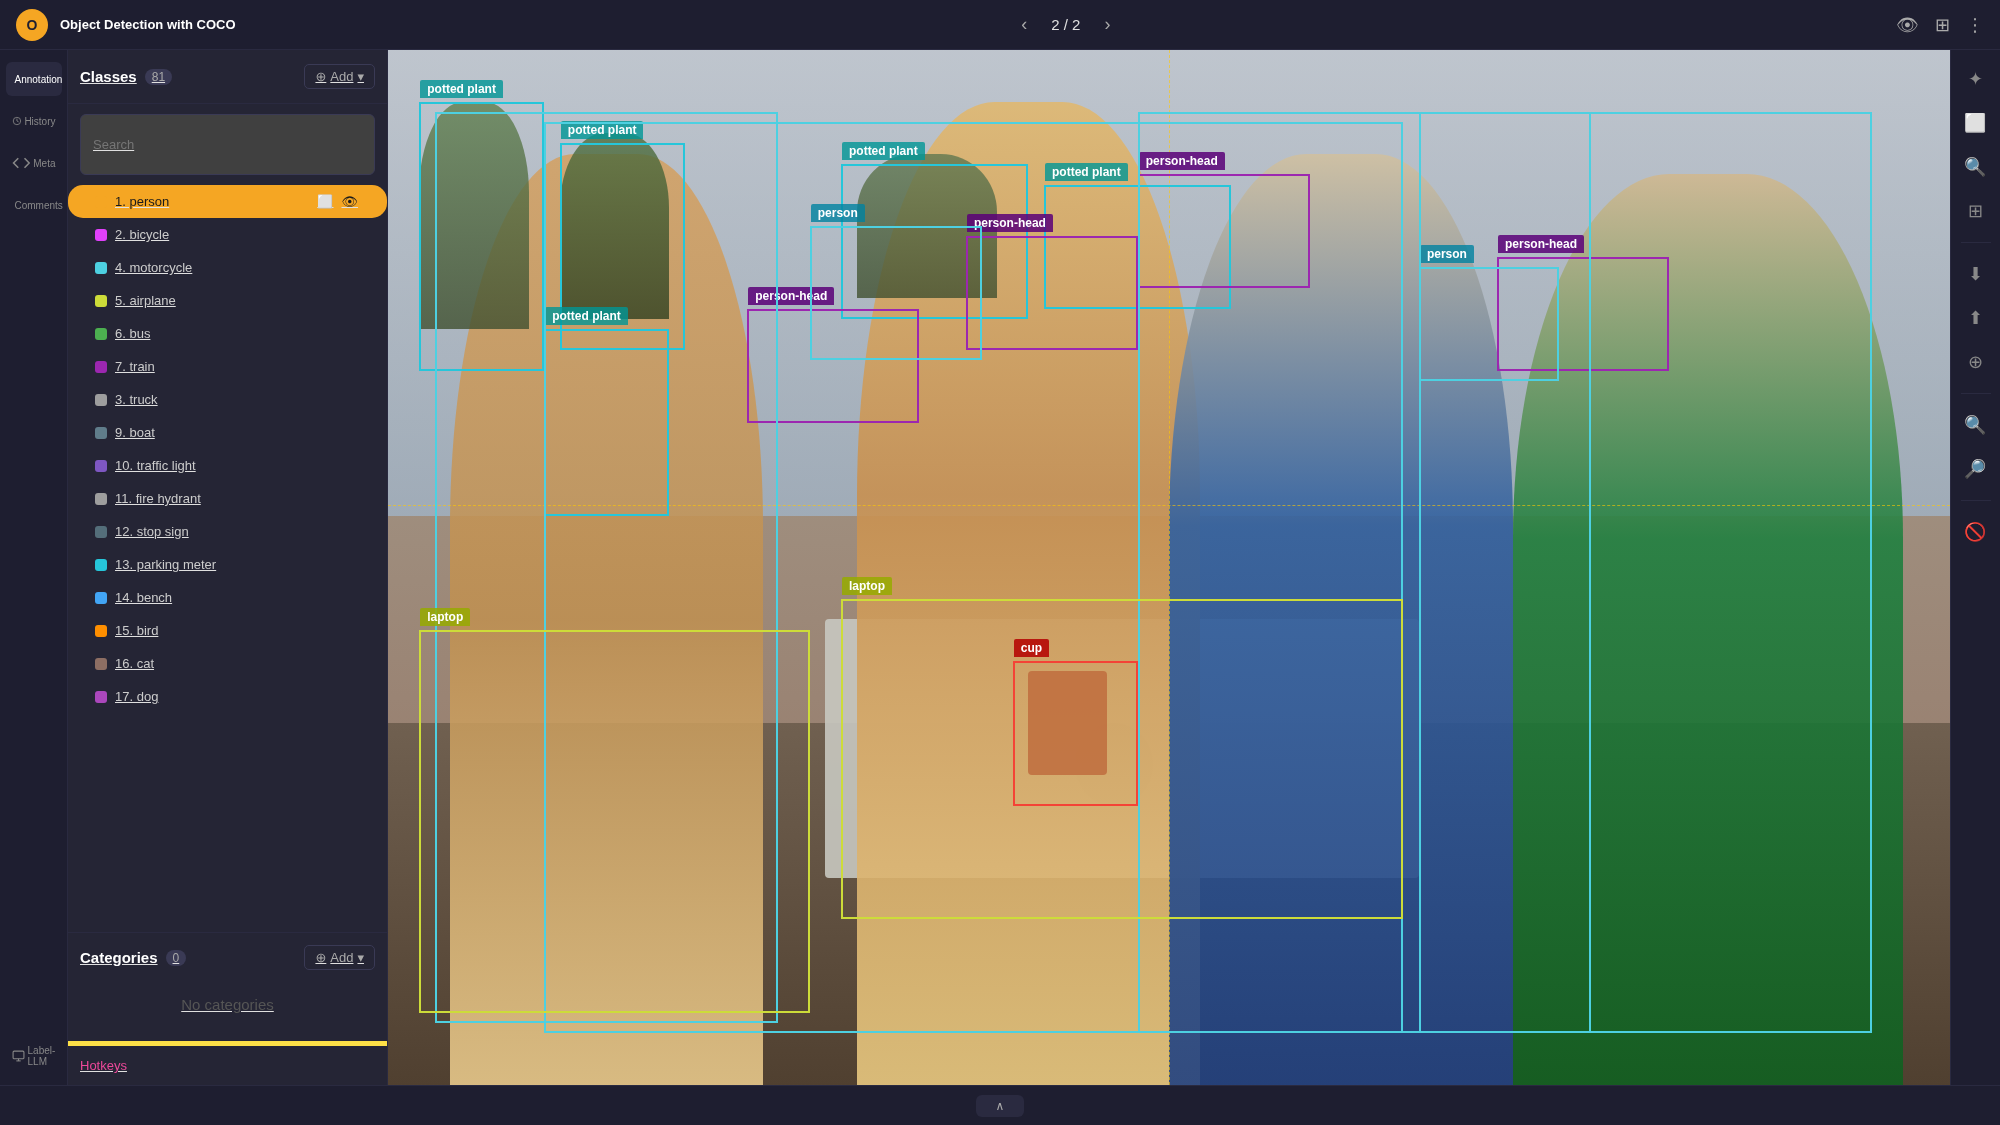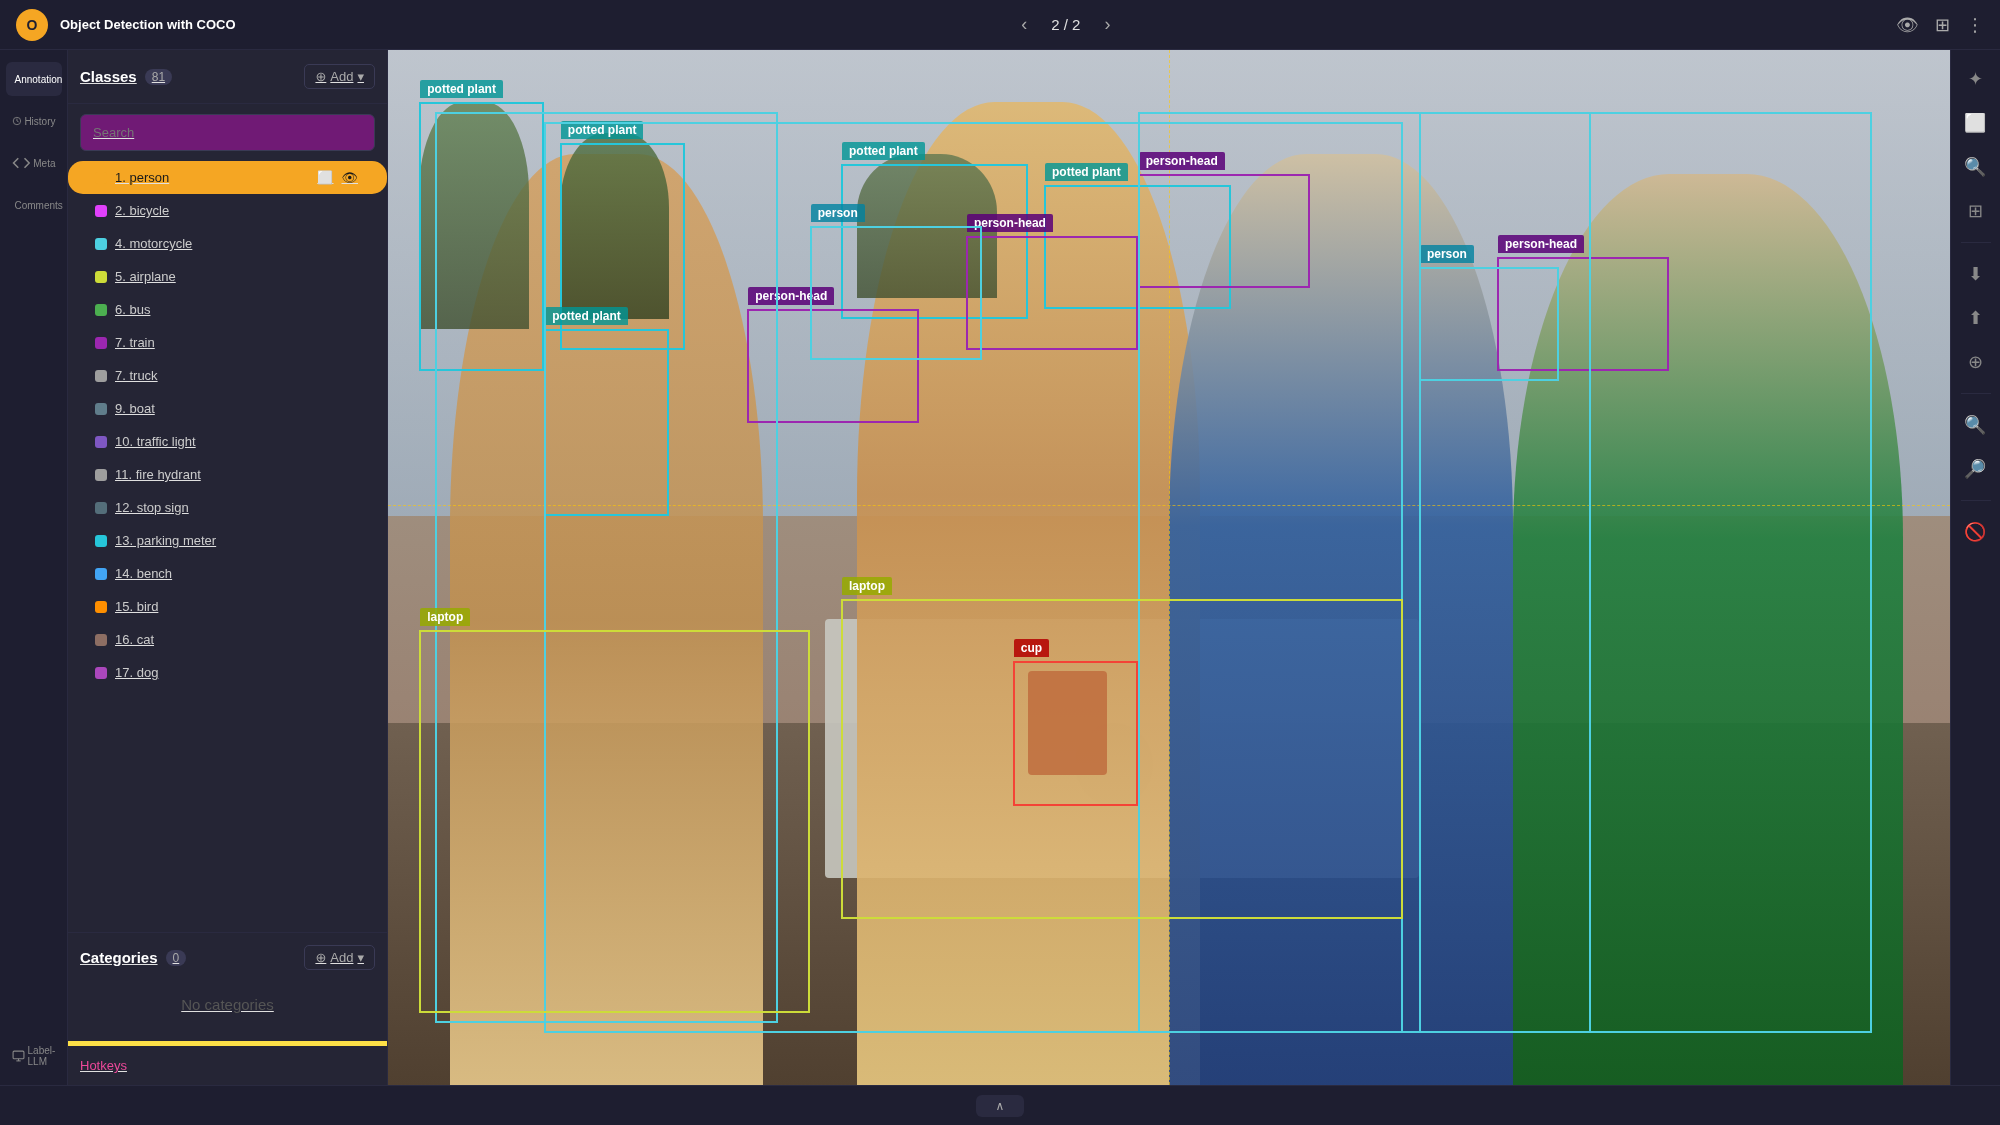--- a/index.html
+++ b/index.html
@@ -77,22 +77,22 @@
       background: #3a3a55; color: #aaa; border-radius: 10px;
       padding: 1px 7px; font-size: 12px;
     }
     .add-btn {
       margin-left: auto; background: none; border: 1px solid #3a3a55;
       color: #aaa; border-radius: 5px; padding: 4px 10px;
       cursor: pointer; font-size: 13px; display: flex; align-items: center; gap: 4px;
     }
     .search-box {
       margin: 10px 12px;
-      background: #701a75; border: 1px solid #3a3a55;
-      border-radius: 6px; padding: 10px 12px;
+      background: #404040; border: 1px solid #3a3a55;
+      border-radius: 6px; padding: 22px 12px;
       color: #aaa; font-size: 13px; width: calc(100% - 24px);
       outline: none;
     }
     .class-list { flex: 1; overflow-y: auto; }
     .class-item {
       display: flex; align-items: center; padding: 7px 27px;
       cursor: pointer; gap: 8px; font-size: 13px; color: #ccc; border-radius: 15px;
     }
     .class-item.selected { background: #f5a623; color: #1a1a1a; }
     .class-item .color-dot {
@@ -305,21 +305,21 @@
         <div class="class-item">
     <span class="color-dot" style="background:#9c27b0"></span>
     <span class="class-name">7. train</span>
     <span class="class-actions">
       <button class="class-action-btn">⬜</button>
       <button class="class-action-btn">👁</button>
     </span>
   </div>
         <div class="class-item">
     <span class="color-dot" style="background:#9e9e9e"></span>
-    <span class="class-name">7. truck</span>
+    <span class="class-name">3. truck</span>
     <span class="class-actions">
       <button class="class-action-btn">⬜</button>
       <button class="class-action-btn">👁</button>
     </span>
   </div>
         <div class="class-item">
     <span class="color-dot" style="background:#607d8b"></span>
     <span class="class-name">9. boat</span>
     <span class="class-actions">
       <button class="class-action-btn">⬜</button>

